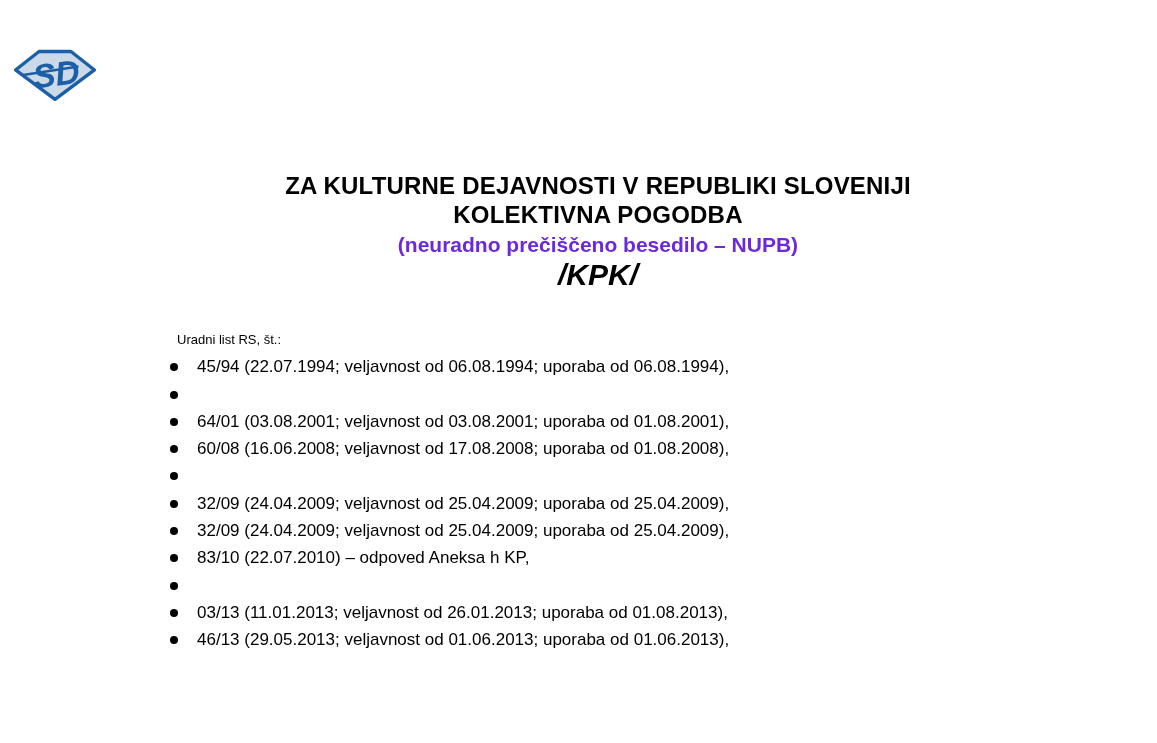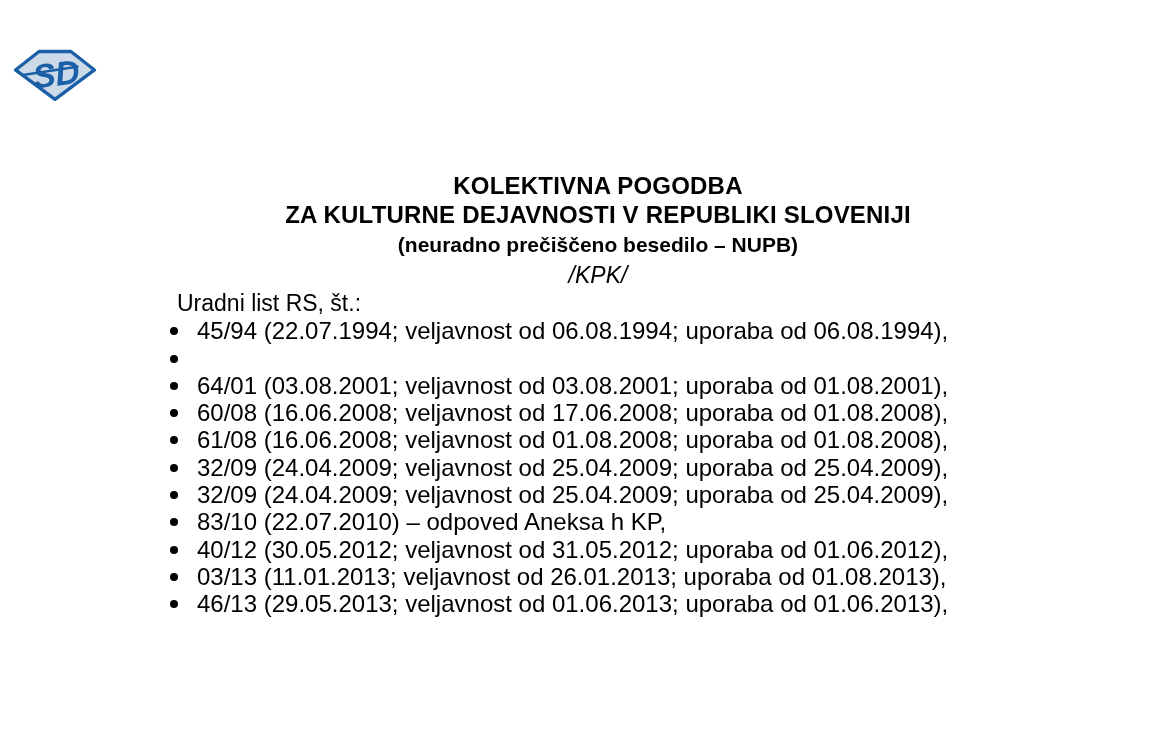--- a/index.html
+++ b/index.html
@@ -41,39 +41,40 @@
     letter-spacing: 0.2px;
     white-space: nowrap;
   }
   .subtitle {
     font-size: 21px;
     font-weight: bold;
     line-height: 31px;
     white-space: nowrap;
   }
   .doc-code {
-    font-size: 23px;
-    font-weight: normal;
+    font-size: 30px;
+    font-weight: bold;
     font-style: italic;
     line-height: 30px;
   }
   .gazette-heading {
+    margin-top: 36px;
     padding-left: 7px;
-    font-size: 23px;
+    font-size: 13px;
     line-height: 27.3px;
   }
   ul.gazette-list {
     list-style: none;
     margin: 0;
     padding: 0;
   }
   ul.gazette-list li {
     display: flex;
     align-items: flex-start;
-    font-size: 24px;
+    font-size: 17px;
     line-height: 27.3px;
     white-space: nowrap;
   }
   .bullet {
     flex: none;
     width: 27px;
     position: relative;
     height: 27.3px;
   }
   .bullet::after {
@@ -96,63 +97,61 @@
     <svg viewBox="0 0 100 64">
       <polygon id="logo-shield" points="3,26 31,4 69,4 97,26 50,61" fill="#ccd9e9" stroke="#1b5fa7" stroke-width="4" stroke-linejoin="round"></polygon>
       <text id="logo-letters" x="52" y="45" text-anchor="middle" font-size="40" font-weight="bold" font-style="italic" font-family="Liberation Sans, sans-serif" fill="#1b5fa7" transform="rotate(-7 50 36)">SD</text>
       <line x1="12" y1="32" x2="78" y2="22" stroke="#1b5fa7" stroke-width="3"></line>
     </svg>
   </div>
 
   <div class="content">
 
     <div class="title-block">
+      <div class="title-line">ZA KULTURNE DEJAVNOSTI V REPUBLIKI SLOVENIJI</div>
       <div class="title-line">KOLEKTIVNA POGODBA</div>
-      <div class="title-line">ZA KULTURNE DEJAVNOSTI V REPUBLIKI SLOVENIJI</div>
-      <div class="subtitle" id="doc-subtitle" style="color: #000000;">(neuradno prečiščeno besedilo – NUPB)</div>
+      <div class="subtitle" id="doc-subtitle" style="color: #6d28d9;">(neuradno prečiščeno besedilo – NUPB)</div>
       <div class="doc-code">/KPK/</div>
     </div>
 
     <div class="gazette-heading">Uradni list RS, št.:</div>
 
     <ul class="gazette-list" id="gazette-list">
         <li>
           <span class="bullet"></span>
           <span class="item-text">45/94 (22.07.1994; veljavnost od 06.08.1994; uporaba od 06.08.1994),</span>
         </li>
         <li>
           <span class="bullet"></span>
         </li>
         <li>
           <span class="bullet"></span>
           <span class="item-text">64/01 (03.08.2001; veljavnost od 03.08.2001; uporaba od 01.08.2001),</span>
         </li>
         <li>
           <span class="bullet"></span>
-          <span class="item-text">60/08 (16.06.2008; veljavnost od 17.06.2008; uporaba od 01.08.2008),</span>
+          <span class="item-text">60/08 (16.06.2008; veljavnost od 17.08.2008; uporaba od 01.08.2008),</span>
         </li>
         <li>
           <span class="bullet"></span>
-          <span class="item-text">61/08 (16.06.2008; veljavnost od 01.08.2008; uporaba od 01.08.2008),</span>
         </li>
         <li>
           <span class="bullet"></span>
           <span class="item-text">32/09 (24.04.2009; veljavnost od 25.04.2009; uporaba od 25.04.2009),</span>
         </li>
         <li>
           <span class="bullet"></span>
           <span class="item-text">32/09 (24.04.2009; veljavnost od 25.04.2009; uporaba od 25.04.2009),</span>
         </li>
         <li>
           <span class="bullet"></span>
           <span class="item-text">83/10 (22.07.2010) – odpoved Aneksa h KP,</span>
         </li>
         <li>
           <span class="bullet"></span>
-          <span class="item-text">40/12 (30.05.2012; veljavnost od 31.05.2012; uporaba od 01.06.2012),</span>
         </li>
         <li>
           <span class="bullet"></span>
           <span class="item-text">03/13 (11.01.2013; veljavnost od 26.01.2013; uporaba od 01.08.2013),</span>
         </li>
         <li>
           <span class="bullet"></span>
           <span class="item-text">46/13 (29.05.2013; veljavnost od 01.06.2013; uporaba od 01.06.2013),</span>
         </li>
       </ul>

